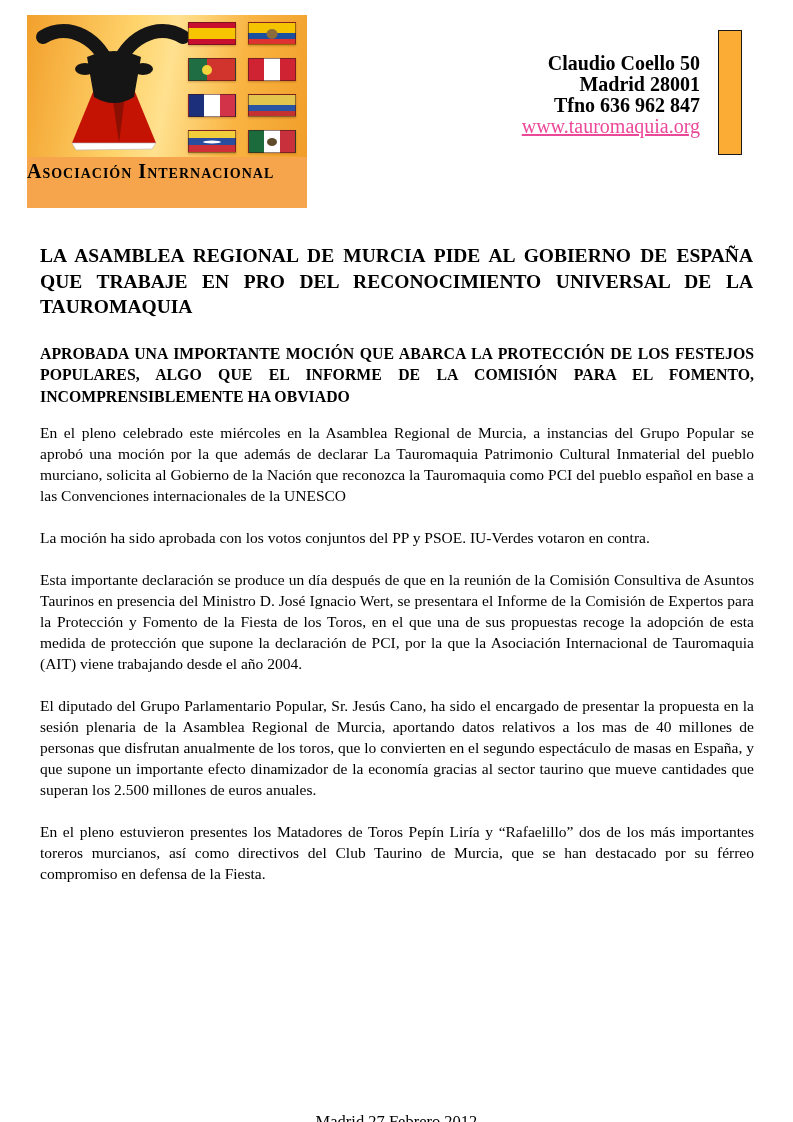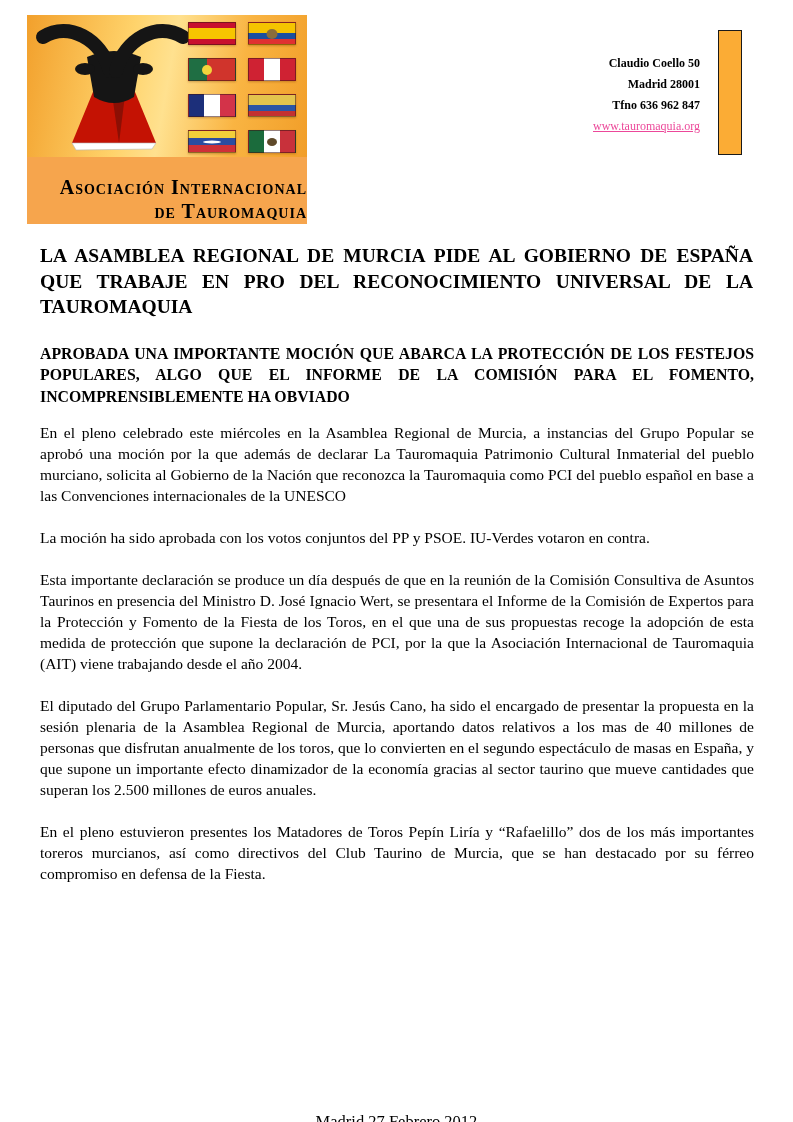--- a/index.html
+++ b/index.html
@@ -20,29 +20,29 @@
     position:absolute;right:11px;top:7px;
     display:grid;grid-template-columns:repeat(2,48px);gap:13px 12px;
   }
   .flag{
     position:relative;width:48px;height:23px;
     border:1px solid rgba(60,20,20,.55);box-sizing:border-box;
     box-shadow:0 1px 2px rgba(120,60,0,.35);
   }
   .emblem{position:absolute;transform:translate(-50%,-50%);border-radius:50%;display:block;}
   .logo-band{
-    height:49px;background:#f6a54d;text-align:right;
+    height:49px;background:#f6a54d;text-align:left;
     font-weight:bold;font-variant:small-caps;letter-spacing:1px;
-    font-size:20px;line-height:24px;padding-top:18px;
+    font-size:20px;line-height:24px;padding-top:2px;
   }
 
   
   .contact{
     position:absolute;top:53px;right:93px;text-align:right;
-    font-weight:bold;font-size:12px;line-height:21px;
+    font-weight:bold;font-size:20px;line-height:21px;
   }
   .contact a{
     font-weight:normal;color:#ec4899;text-decoration:underline;cursor:pointer;
   }
   .side-bar{
     position:absolute;top:30px;right:51px;width:24px;height:125px;
     background:#fbac35;border:1px solid #1a1a1a;box-sizing:border-box;
   }
 
   
@@ -97,21 +97,20 @@
           <div class="flag" style="background: linear-gradient(rgb(242, 207, 58) 0%, rgb(242, 207, 58) 33.4%, rgb(43, 77, 160) 33.4%, rgb(43, 77, 160) 66.6%, rgb(207, 48, 56) 66.6%, rgb(207, 48, 56) 100%);">
             <span class="emblem" style="background: rgb(255, 255, 255); width: 18px; height: 3px; left: 50%; top: 50%;"></span>
           </div>
           <div class="flag" style="background: linear-gradient(90deg, rgb(27, 107, 60) 0%, rgb(27, 107, 60) 33.4%, rgb(255, 255, 255) 33.4%, rgb(255, 255, 255) 66.6%, rgb(200, 49, 59) 66.6%, rgb(200, 49, 59) 100%);">
             <span class="emblem" style="background: rgb(95, 74, 42); width: 10px; height: 8px; left: 50%; top: 50%;"></span>
           </div>
         </div>
     </div>
     <div class="logo-band">
       <div>Asociación Internacional</div>
-      <div>de Tauromaquia</div>
     </div>
   </div>
 
   <div class="contact">
     <div>Claudio Coello 50</div>
     <div>Madrid 28001</div>
     <div>Tfno 636 962 847</div>
     <div><a>www.tauromaquia.org</a></div>
   </div>
 

